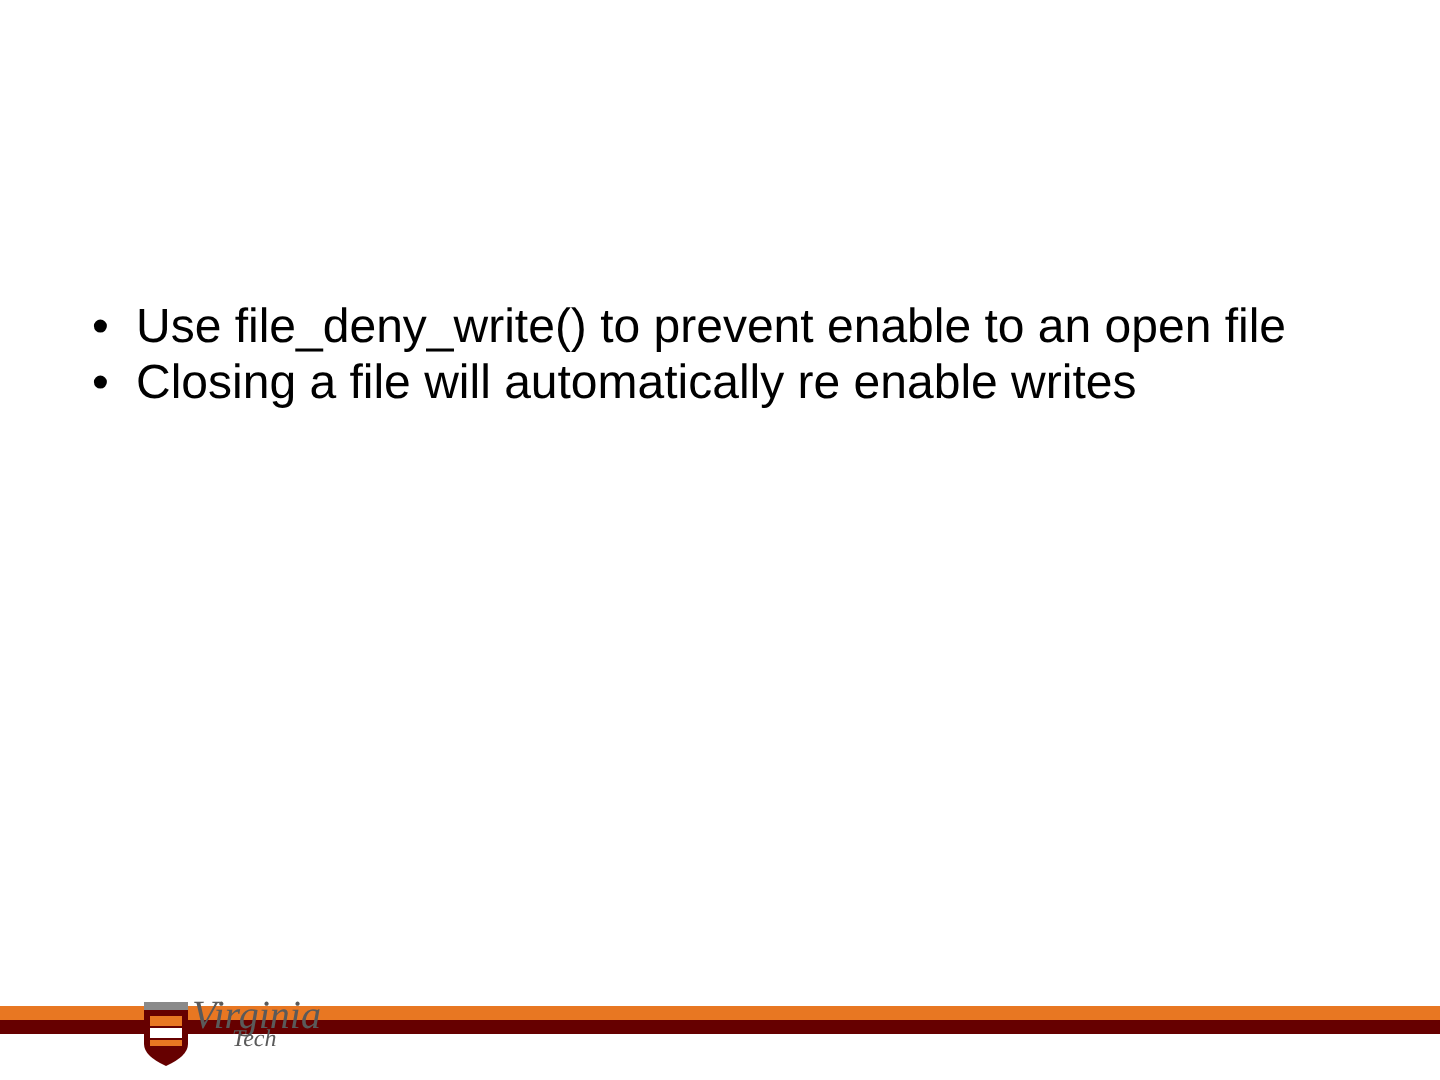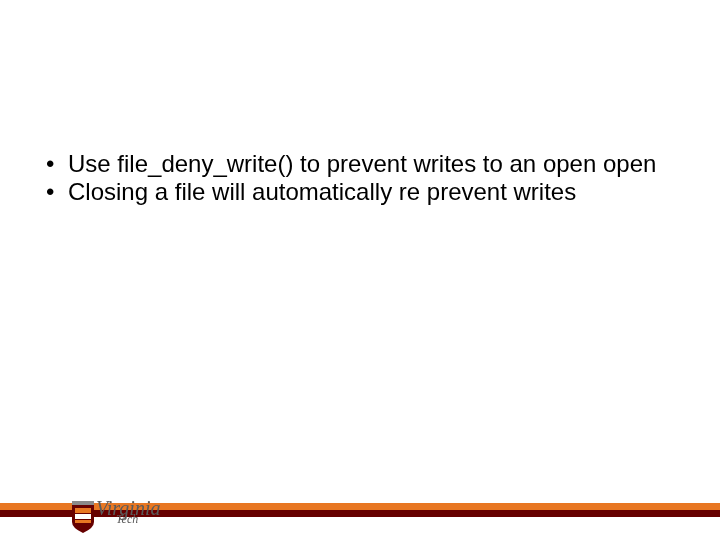--- a/index.html
+++ b/index.html
@@ -118,22 +118,22 @@
   }
 </style>
 </head>
 <body>
 
 <div class="slide">
 
 
   <div class="content">
     <ul>
-      <li>Use file_deny_write() to prevent writes to an open open</li>
-      <li>Closing a file will automatically re prevent writes</li>
+      <li>Use file_deny_write() to prevent enable to an open file</li>
+      <li>Closing a file will automatically re enable writes</li>
     </ul>
   </div>
 
   <div class="footer">
     <div class="bar-orange"></div>
     <div class="bar-maroon"></div>
     <div class="bar-bottom"></div>
 
     <div class="logo">
       <div class="logo-shield">

